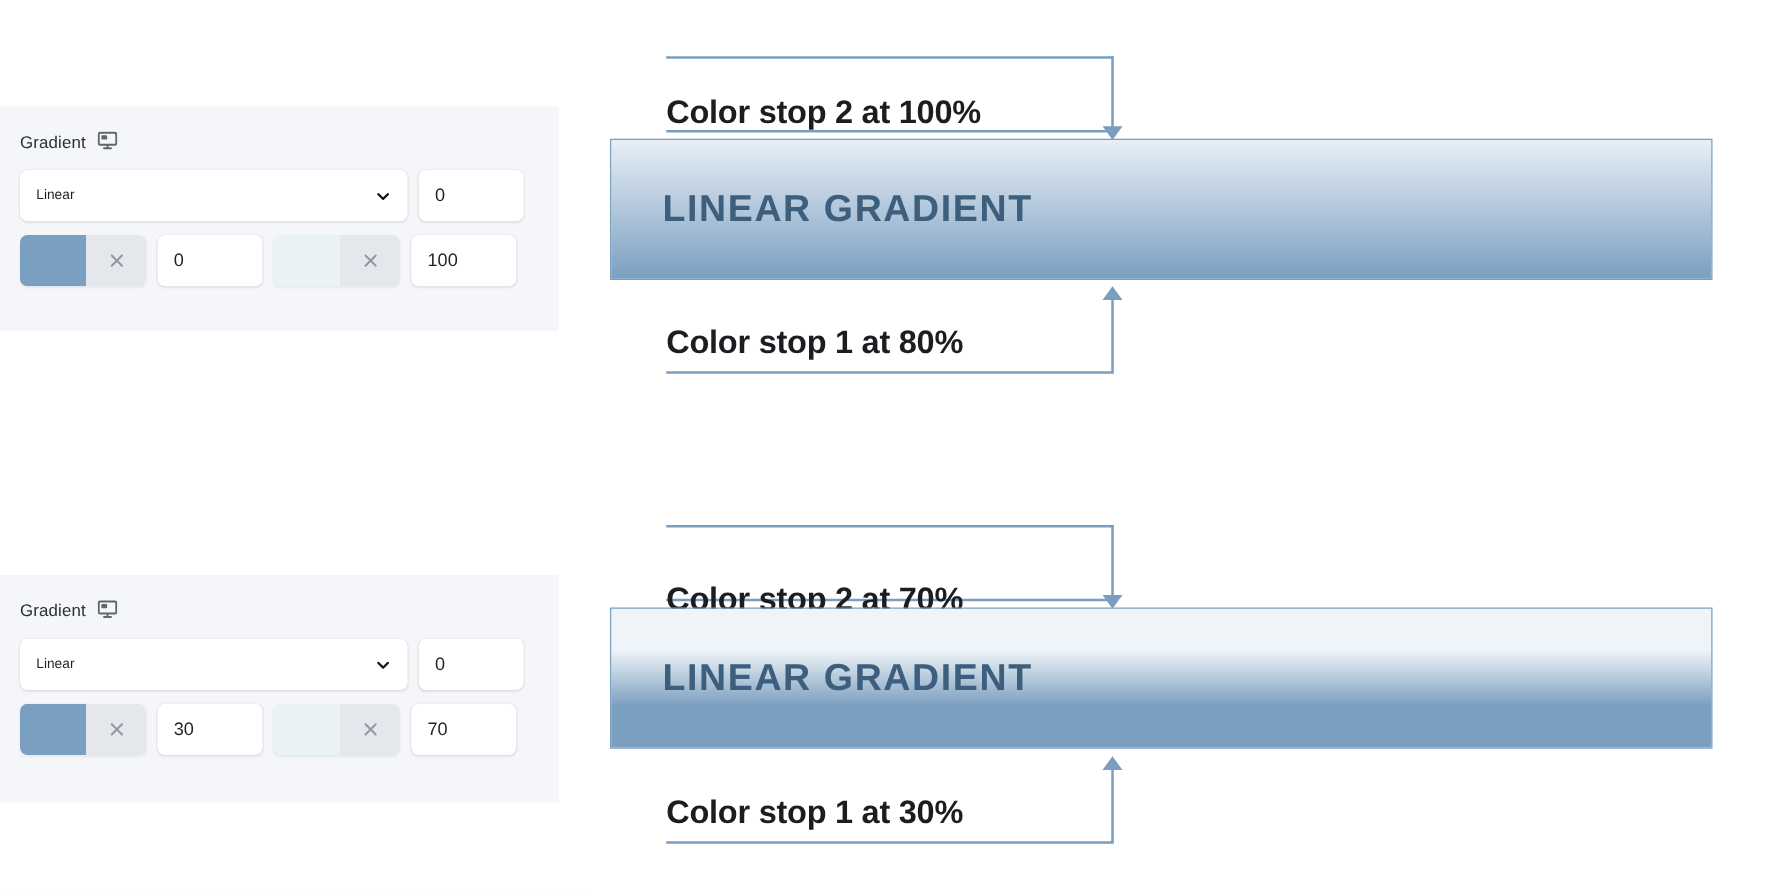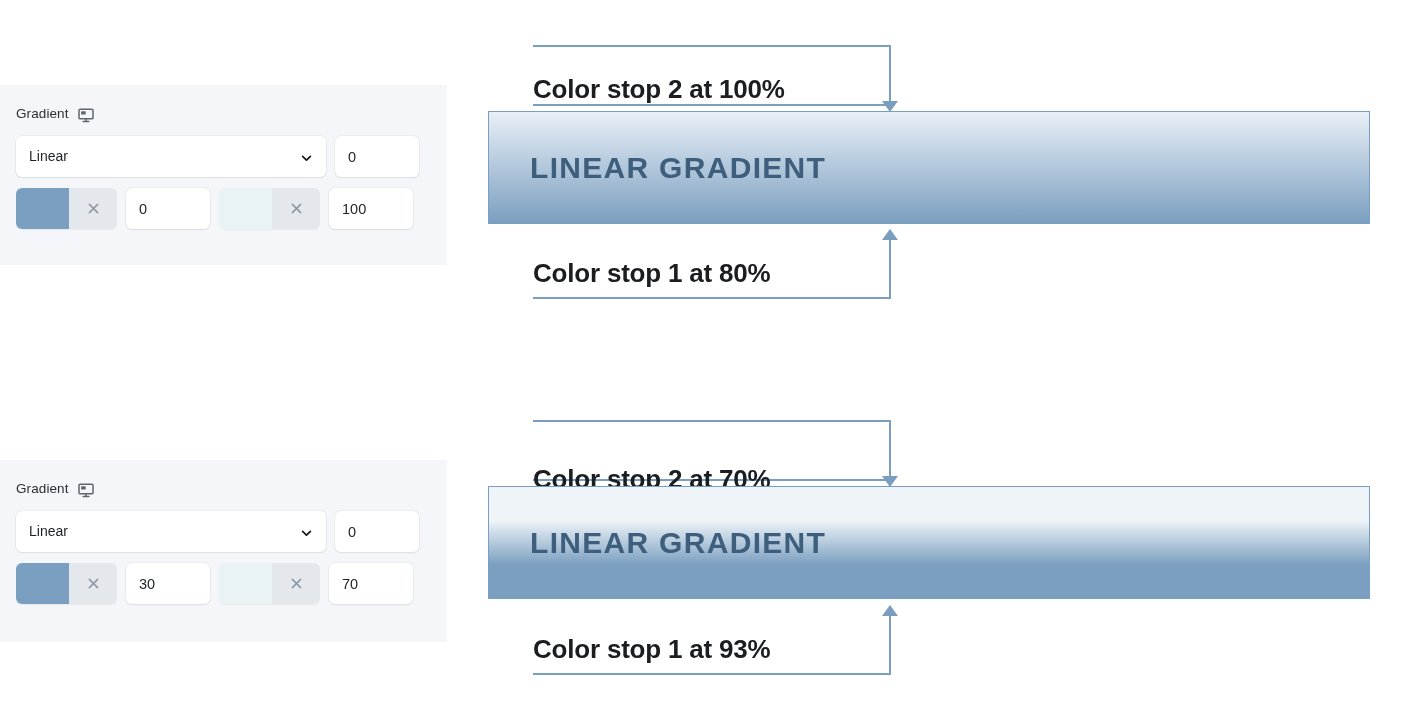--- a/index.html
+++ b/index.html
@@ -34,21 +34,21 @@
     width: 447px;
     background: #f4f6f9;
     box-sizing: border-box;
     padding: 20px 16px 22px 16px;
   }
   .panel.one { top: 85px; height: 180px; }
   .panel.two { top: 460px; height: 182px; }
 
   .panel-header {
     display: flex;
-    align-items: flex-end;
+    align-items: flex-start;
     gap: 9px;
     margin: 0 0 13px 0;
     height: 18px;
   }
   .panel-label {
     font-size: 13.5px;
     color: #2b2f33;
     font-family: "Liberation Sans", sans-serif;
     line-height: 18px;
     letter-spacing: 0.1px;
@@ -73,21 +73,21 @@
     height: 41px;
     background: #ffffff;
     border-radius: 6px;
     box-shadow: 0 1px 2px rgba(16,24,40,0.07), 0 0 0 1px rgba(16,24,40,0.04);
     display: flex;
     align-items: center;
     box-sizing: border-box;
     padding: 0 13px;
   }
   .select-value {
-    font-size: 14px;
+    font-size: 11px;
     color: #1e2226;
     line-height: 41px;
   }
   .chevron {
     position: absolute;
     right: 13px;
     top: 50%;
     transform: translateY(-50%);
     width: 13px;
     height: 13px;
@@ -336,17 +336,17 @@
     <div class="arrow down" style="right:-7px; top:56px;"></div>
   </div>
 
   <div class="grad-box g2" style="background: linear-gradient(rgb(238, 244, 248) 0%, rgb(238, 244, 248) 30%, rgb(123, 159, 192) 70%, rgb(123, 159, 192) 100%); border-color: rgb(122, 158, 192);">
     <span class="grad-text" style="color: rgb(61, 94, 125);">LINEAR GRADIENT</span>
   </div>
 
   <div class="anno" style="top:608px;">
     <div class="anno-rule" style="top:65px;"></div>
     <div class="anno-vline" style="top:8px; height:58px;"></div>
-    <div class="anno-text" style="top:14px;">Color stop 1 at 93%</div>
+    <div class="anno-text" style="top:14px;">Color stop 1 at 30%</div>
     <div class="arrow up" style="right:-7px; top:-3px;"></div>
   </div>
 
 </div>
 
 </body></html>

